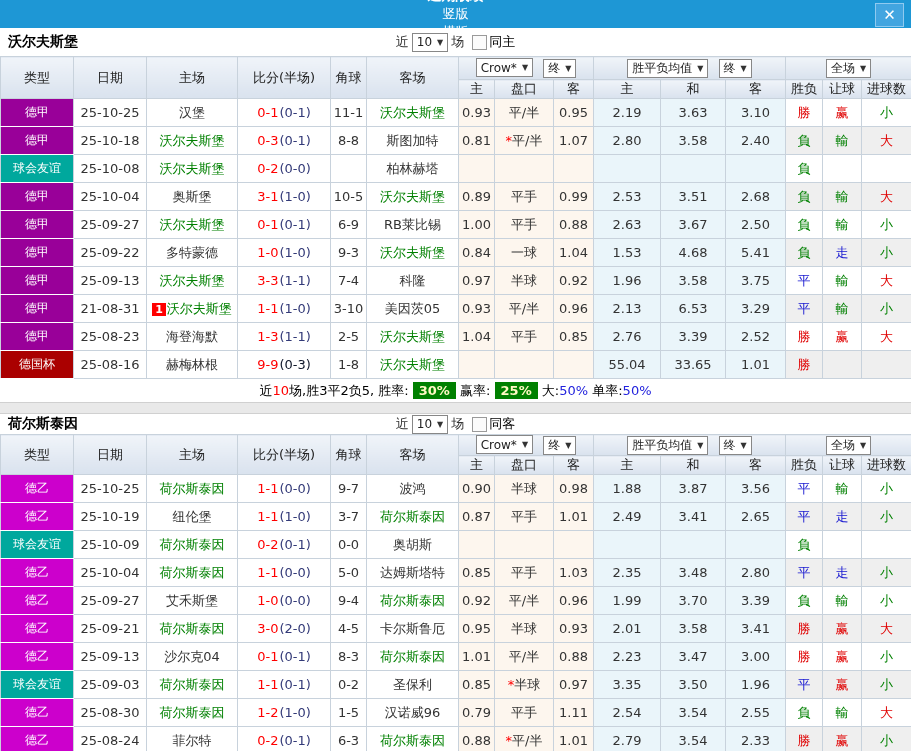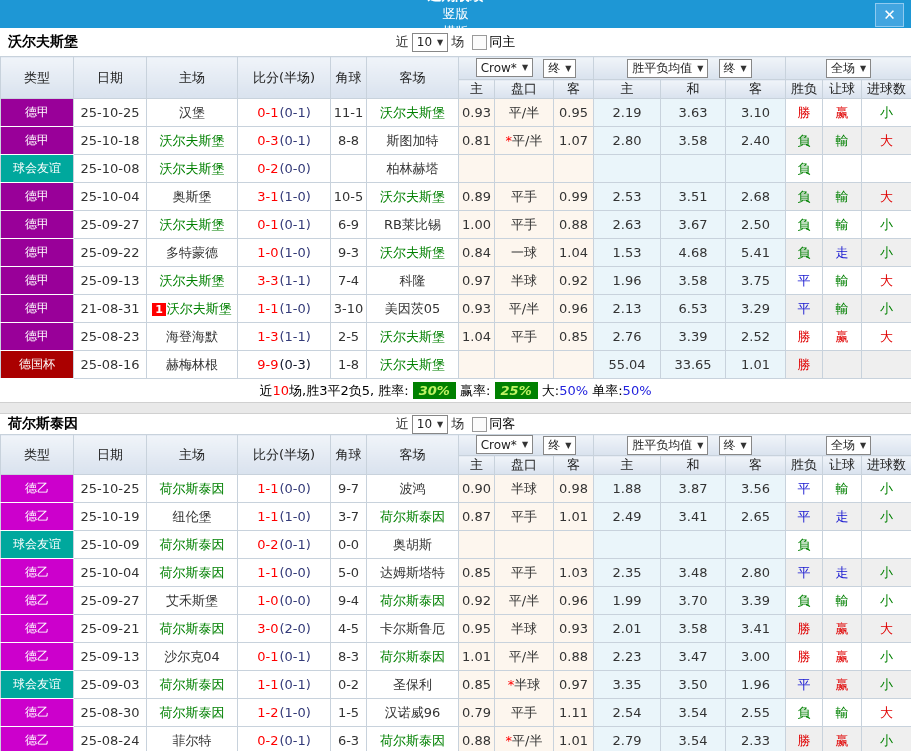--- a/index.html
+++ b/index.html
@@ -40,21 +40,21 @@
   td.c-team span.focus{font-weight:normal;}
   td.c-score .ht{margin-left:1px;}
   td.c-odds{background:#fdf6ee;}
   td.c-avg{background:#eaf5fa;}
   td.c-res.shade{background:#efefef;}
   .badge1{display:inline-block;background:#ff0000;color:#fff;font-size:11px;line-height:13px;padding:0 3px;margin-right:1px;font-weight:bold;}
   .star{color:#ff0000;}
   
   .summary{height:23px;display:flex;align-items:center;justify-content:center;background:#fff;font-size:13px;color:#000;}
   .summary span{white-space:pre;}
-  .pct-badge{color:#bef264;padding:1px 6px;font-weight:bold;font-style:italic;}
+  .pct-badge{color:#fef9c3;padding:1px 6px;font-weight:bold;}
   .separator{height:12px;background:#e9e9e9;border-top:1px solid #d0d0d0;border-bottom:1px solid #d0d0d0;box-sizing:border-box;}
 </style>
 </head>
 <body>
 
 <div class="titlebar" style="background: rgb(30, 151, 213); flex-direction: column;">
   <span class="title">近期战绩</span>
   <span class="radio"></span>
   <span class="radio-label">竖版</span>
   <span class="radio sel"></span>

